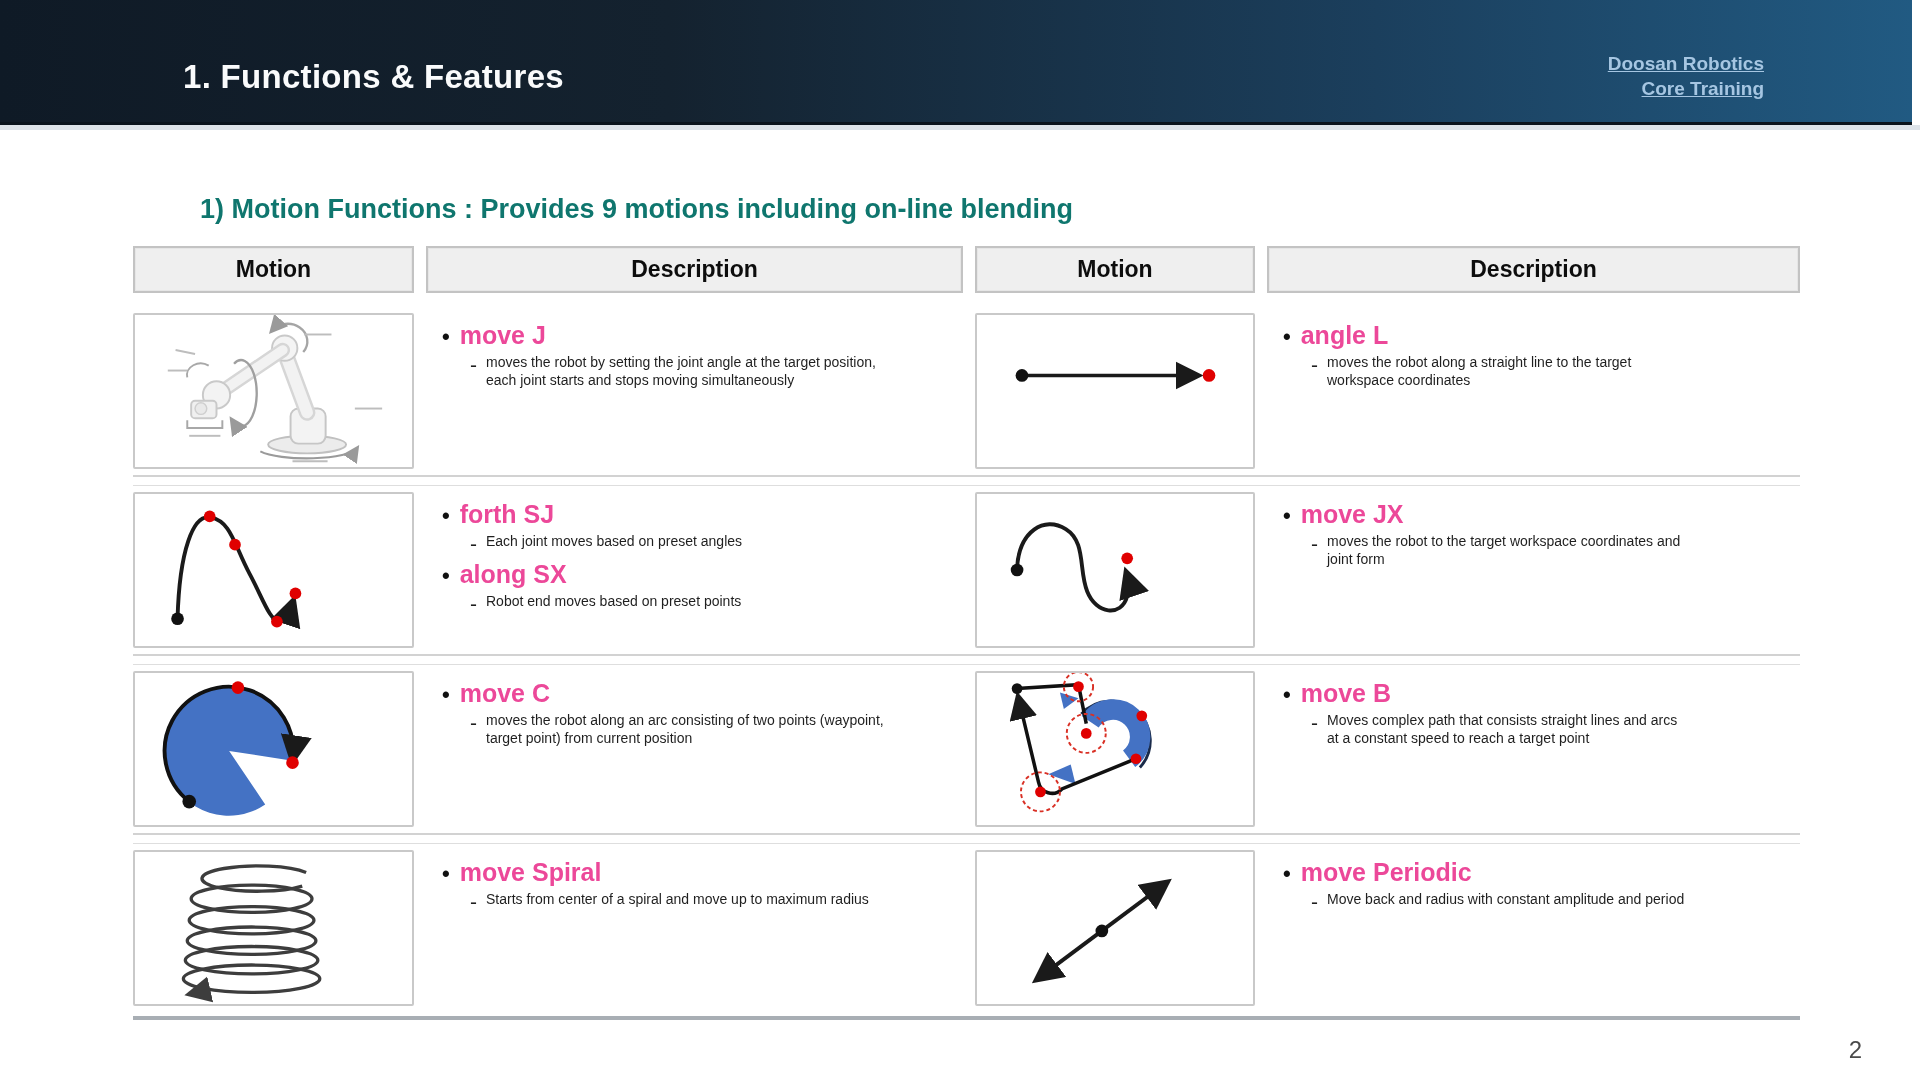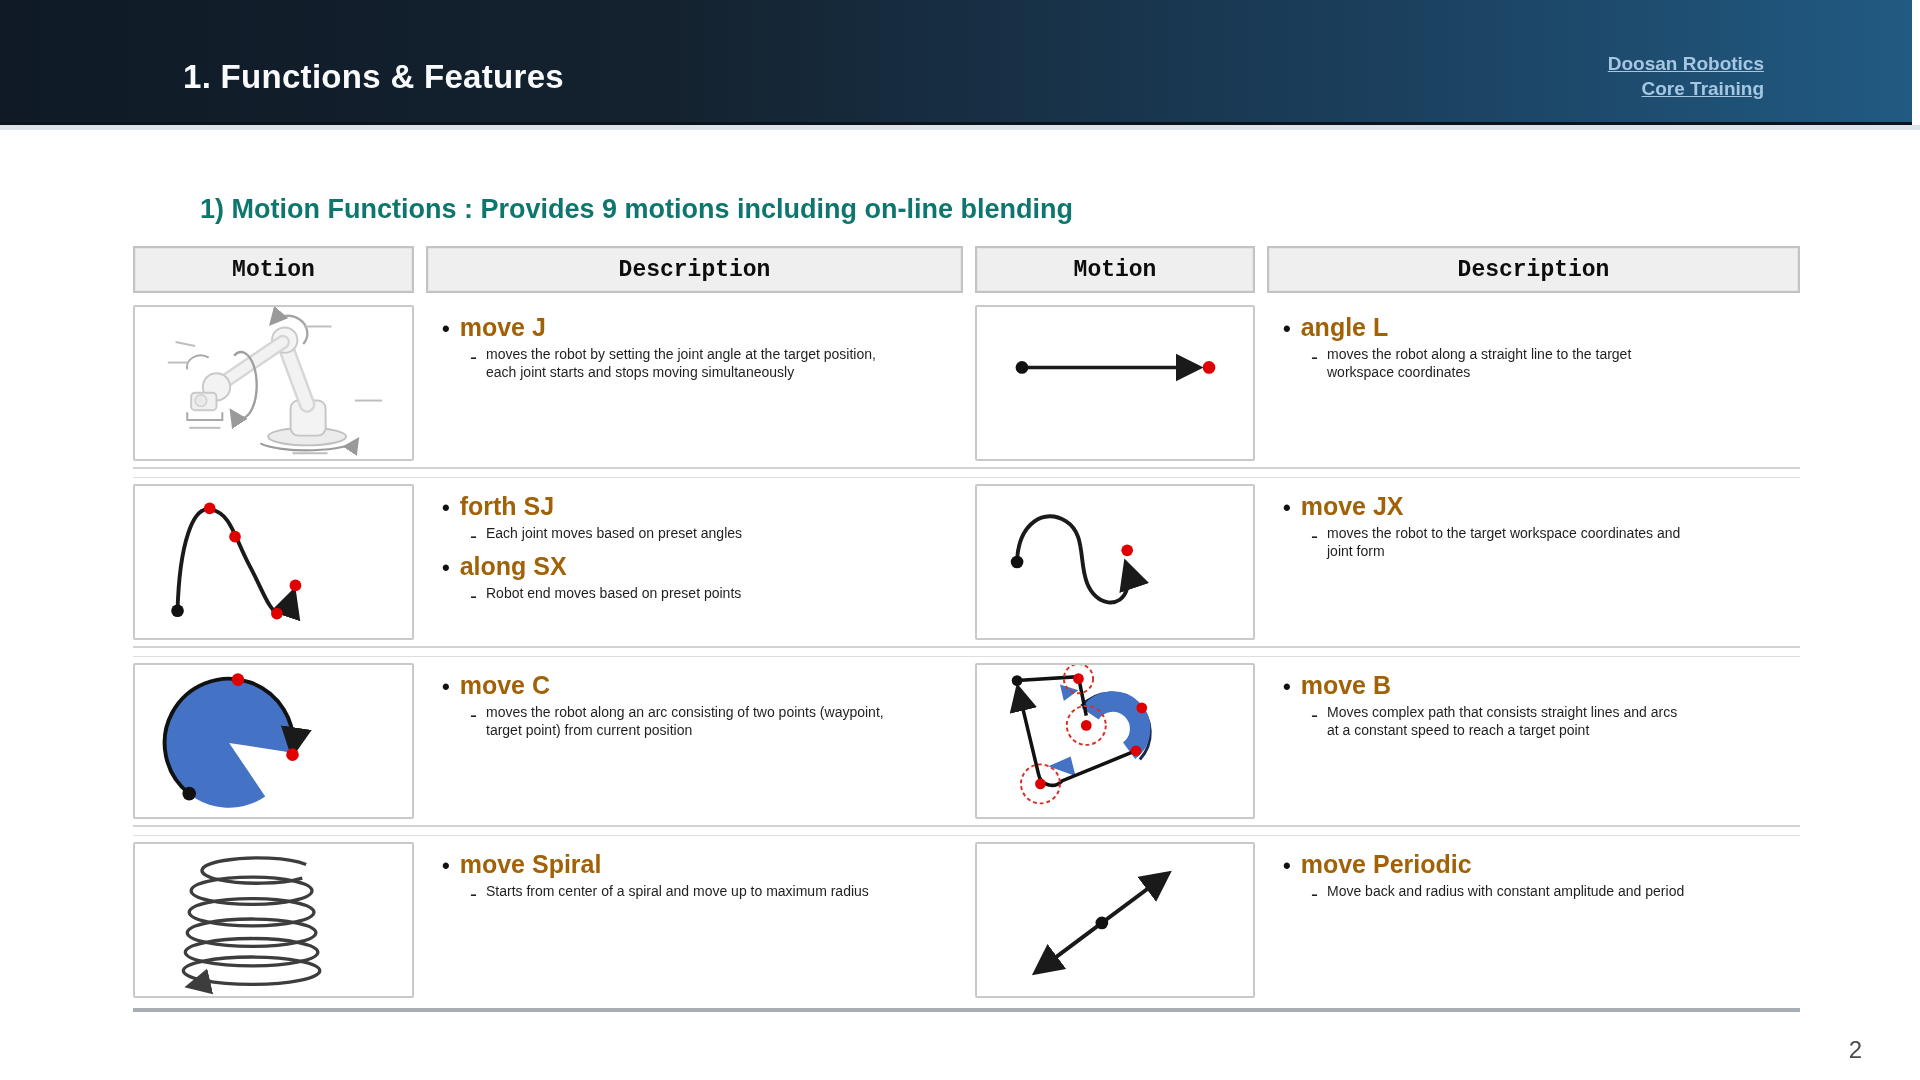--- a/index.html
+++ b/index.html
@@ -25,38 +25,38 @@
     font-size:19px;font-weight:bold;color:#a6c6e2;line-height:1.3;text-decoration:underline;
   }
   
   .subtitle{
     position:absolute;left:200px;top:148px;
     font-size:27px;font-weight:bold;color:#0f766e;margin-top:46px;
   }
   
   .table{position:absolute;left:133px;top:246px;width:1667px;}
   .grid{display:grid;grid-template-columns:281px 537px 280px 533px;column-gap:12px;}
-  .thead{margin-bottom:8px;font-family:Liberation Mono, monospace;}
+  .thead{margin-bottom:16px;}
   .th{
     height:43px;background:#efefef;border:2px solid #c3c3c3;
     box-shadow:inset 0 0 0 1px #e6e6e6;
     display:flex;align-items:center;justify-content:center;
     font-size:23px;font-weight:bold;color:#0d0d0d;
   }
   .row{padding:4px 0;}
   .mbox{
     height:156px;background:#ffffff;border:2px solid #c9c9c9;border-radius:2px;
     box-sizing:border-box;overflow:hidden;
   }
   .mbox svg{display:block;width:100%;height:100%;}
   .desc{padding:8px 0 0 16px;box-sizing:border-box;}
   .entry{margin-bottom:4px;}
   .entry-head{display:flex;align-items:baseline;}
   .bullet{font-size:22px;font-weight:bold;margin-right:10px;}
-  .entry-name{font-size:25px;font-weight:bold;color:#a16207;line-height:1.15;text-align:center;}
+  .entry-name{font-size:25px;font-weight:bold;color:#ec4899;line-height:1.15;text-align:center;}
   .sub{display:flex;margin-left:28px;margin-top:3px;}
   .dash{font-size:21px;margin-right:9px;color:#1f1f1f;}
   .sub-text{font-size:14px;color:#1f1f1f;line-height:1.3;}
   .w-left .sub-text{max-width:400px;}
   .w-right .sub-text{max-width:362px;}
   .sep{height:8px;border-top:2px solid #d2d2d2;border-bottom:1px solid #dedede;margin:2px 0;}
   .bottom-line{height:4px;background:#a8aeb4;margin-top:6px;}
   
   .page-num{position:absolute;right:58px;top:1036px;font-size:24px;color:#4a4a4a;}
 </style>

